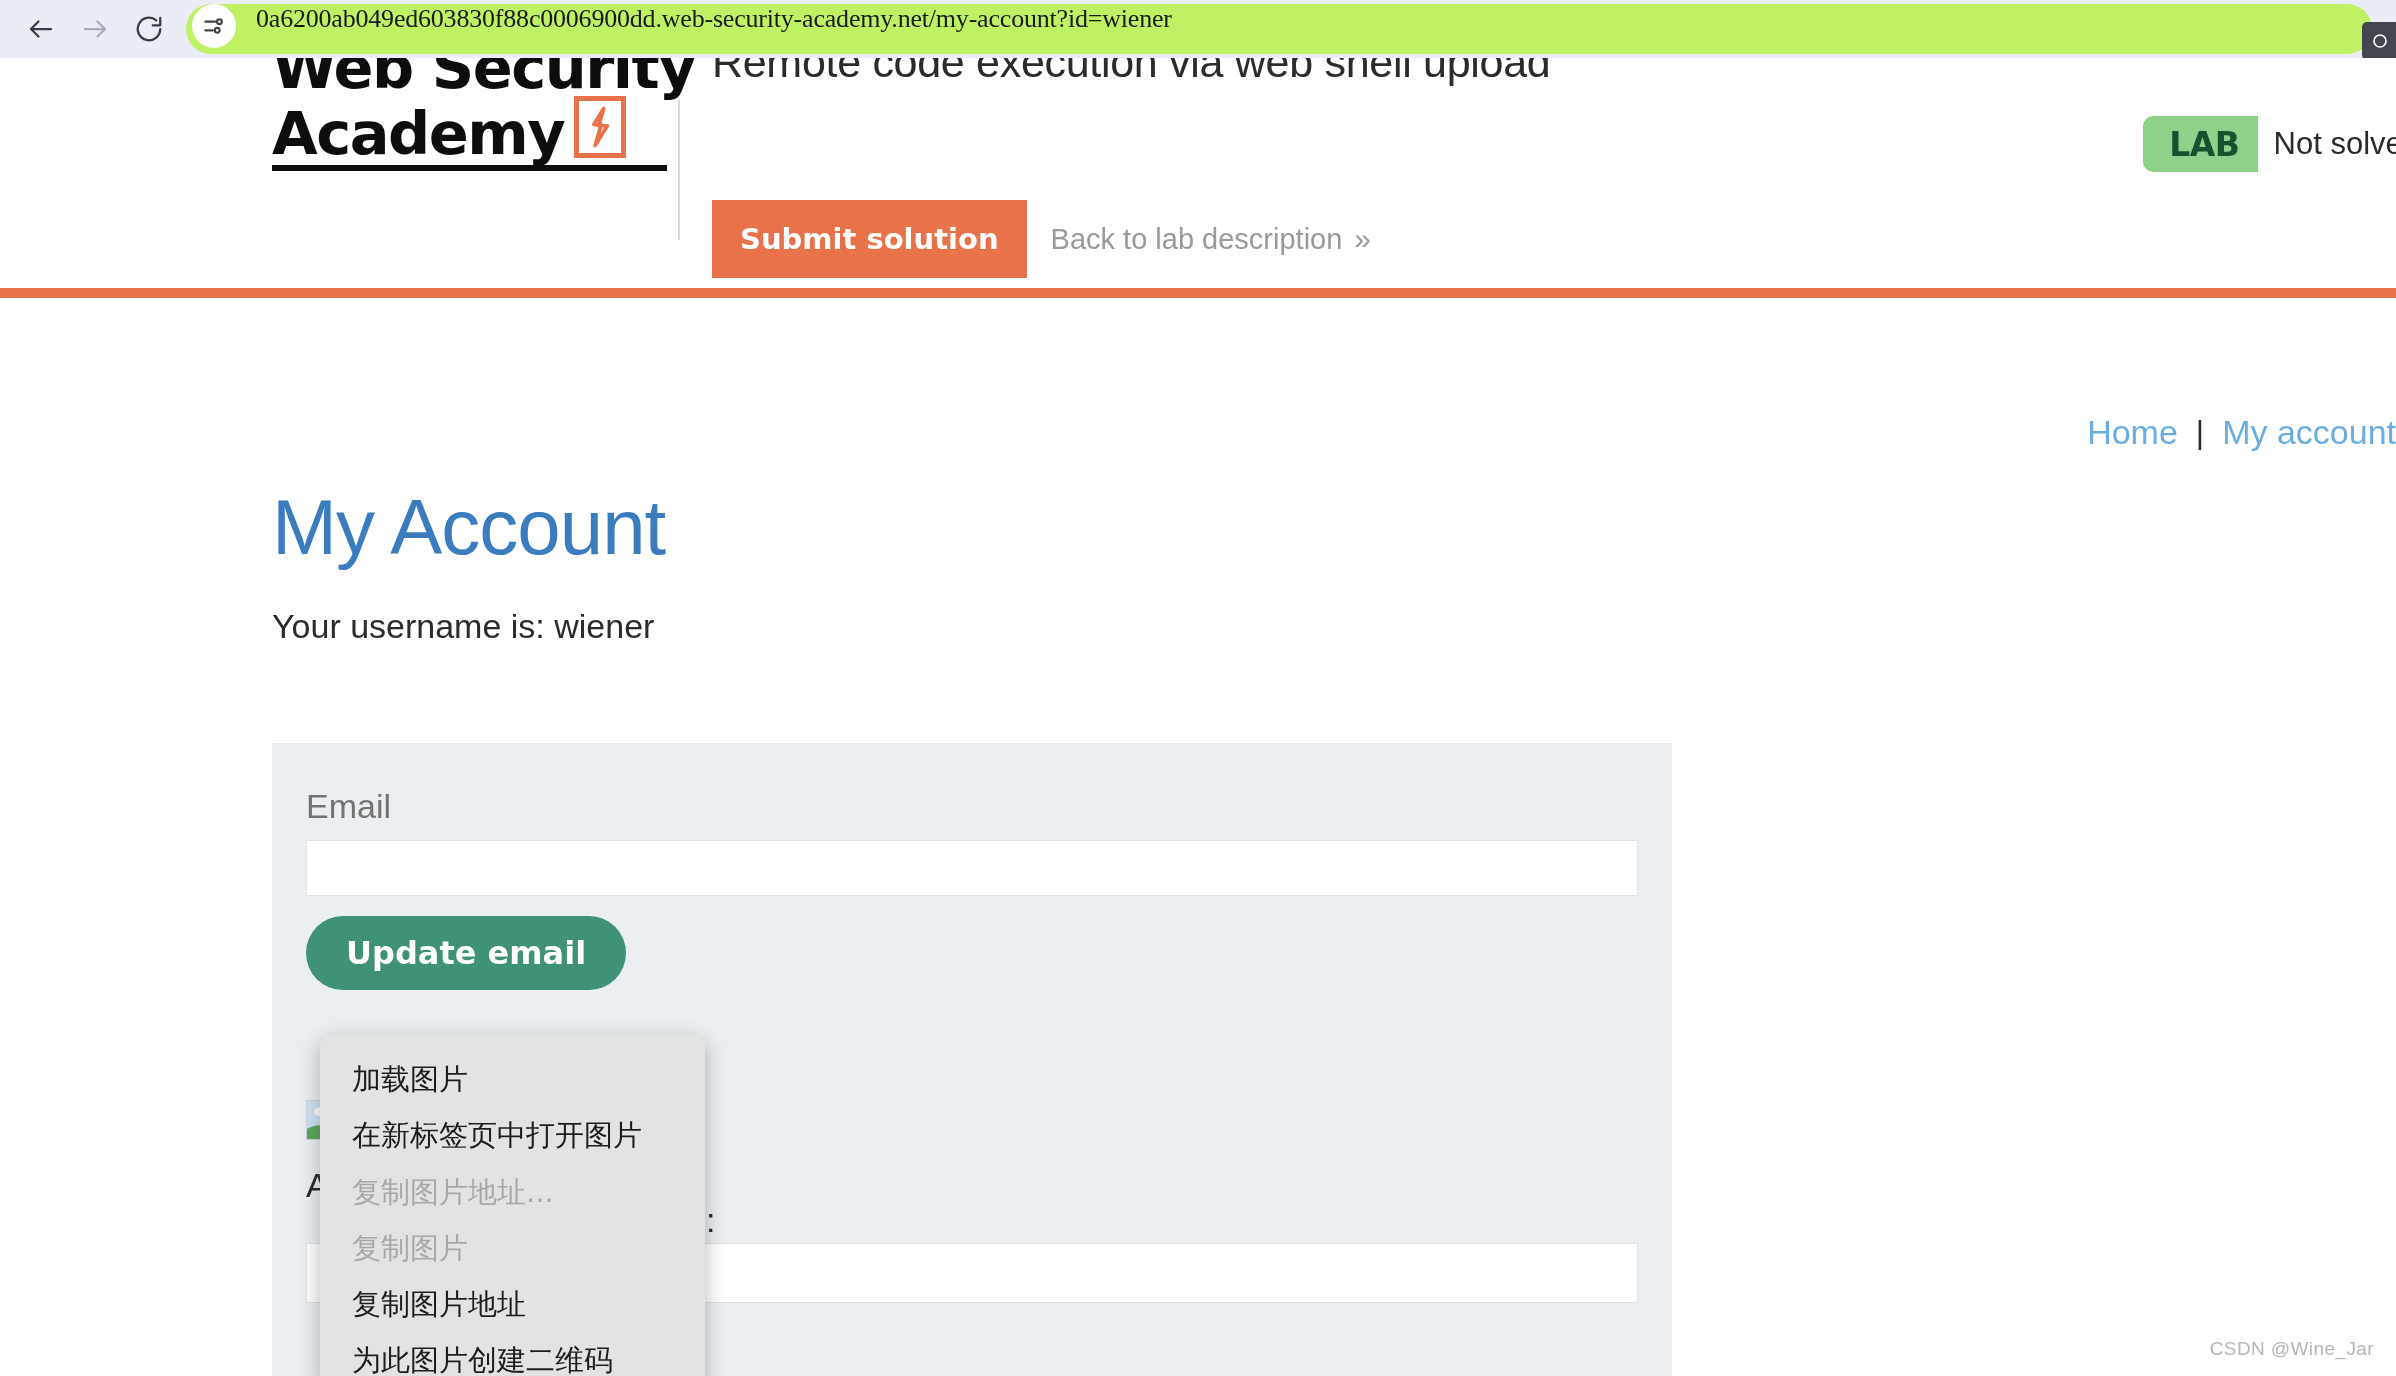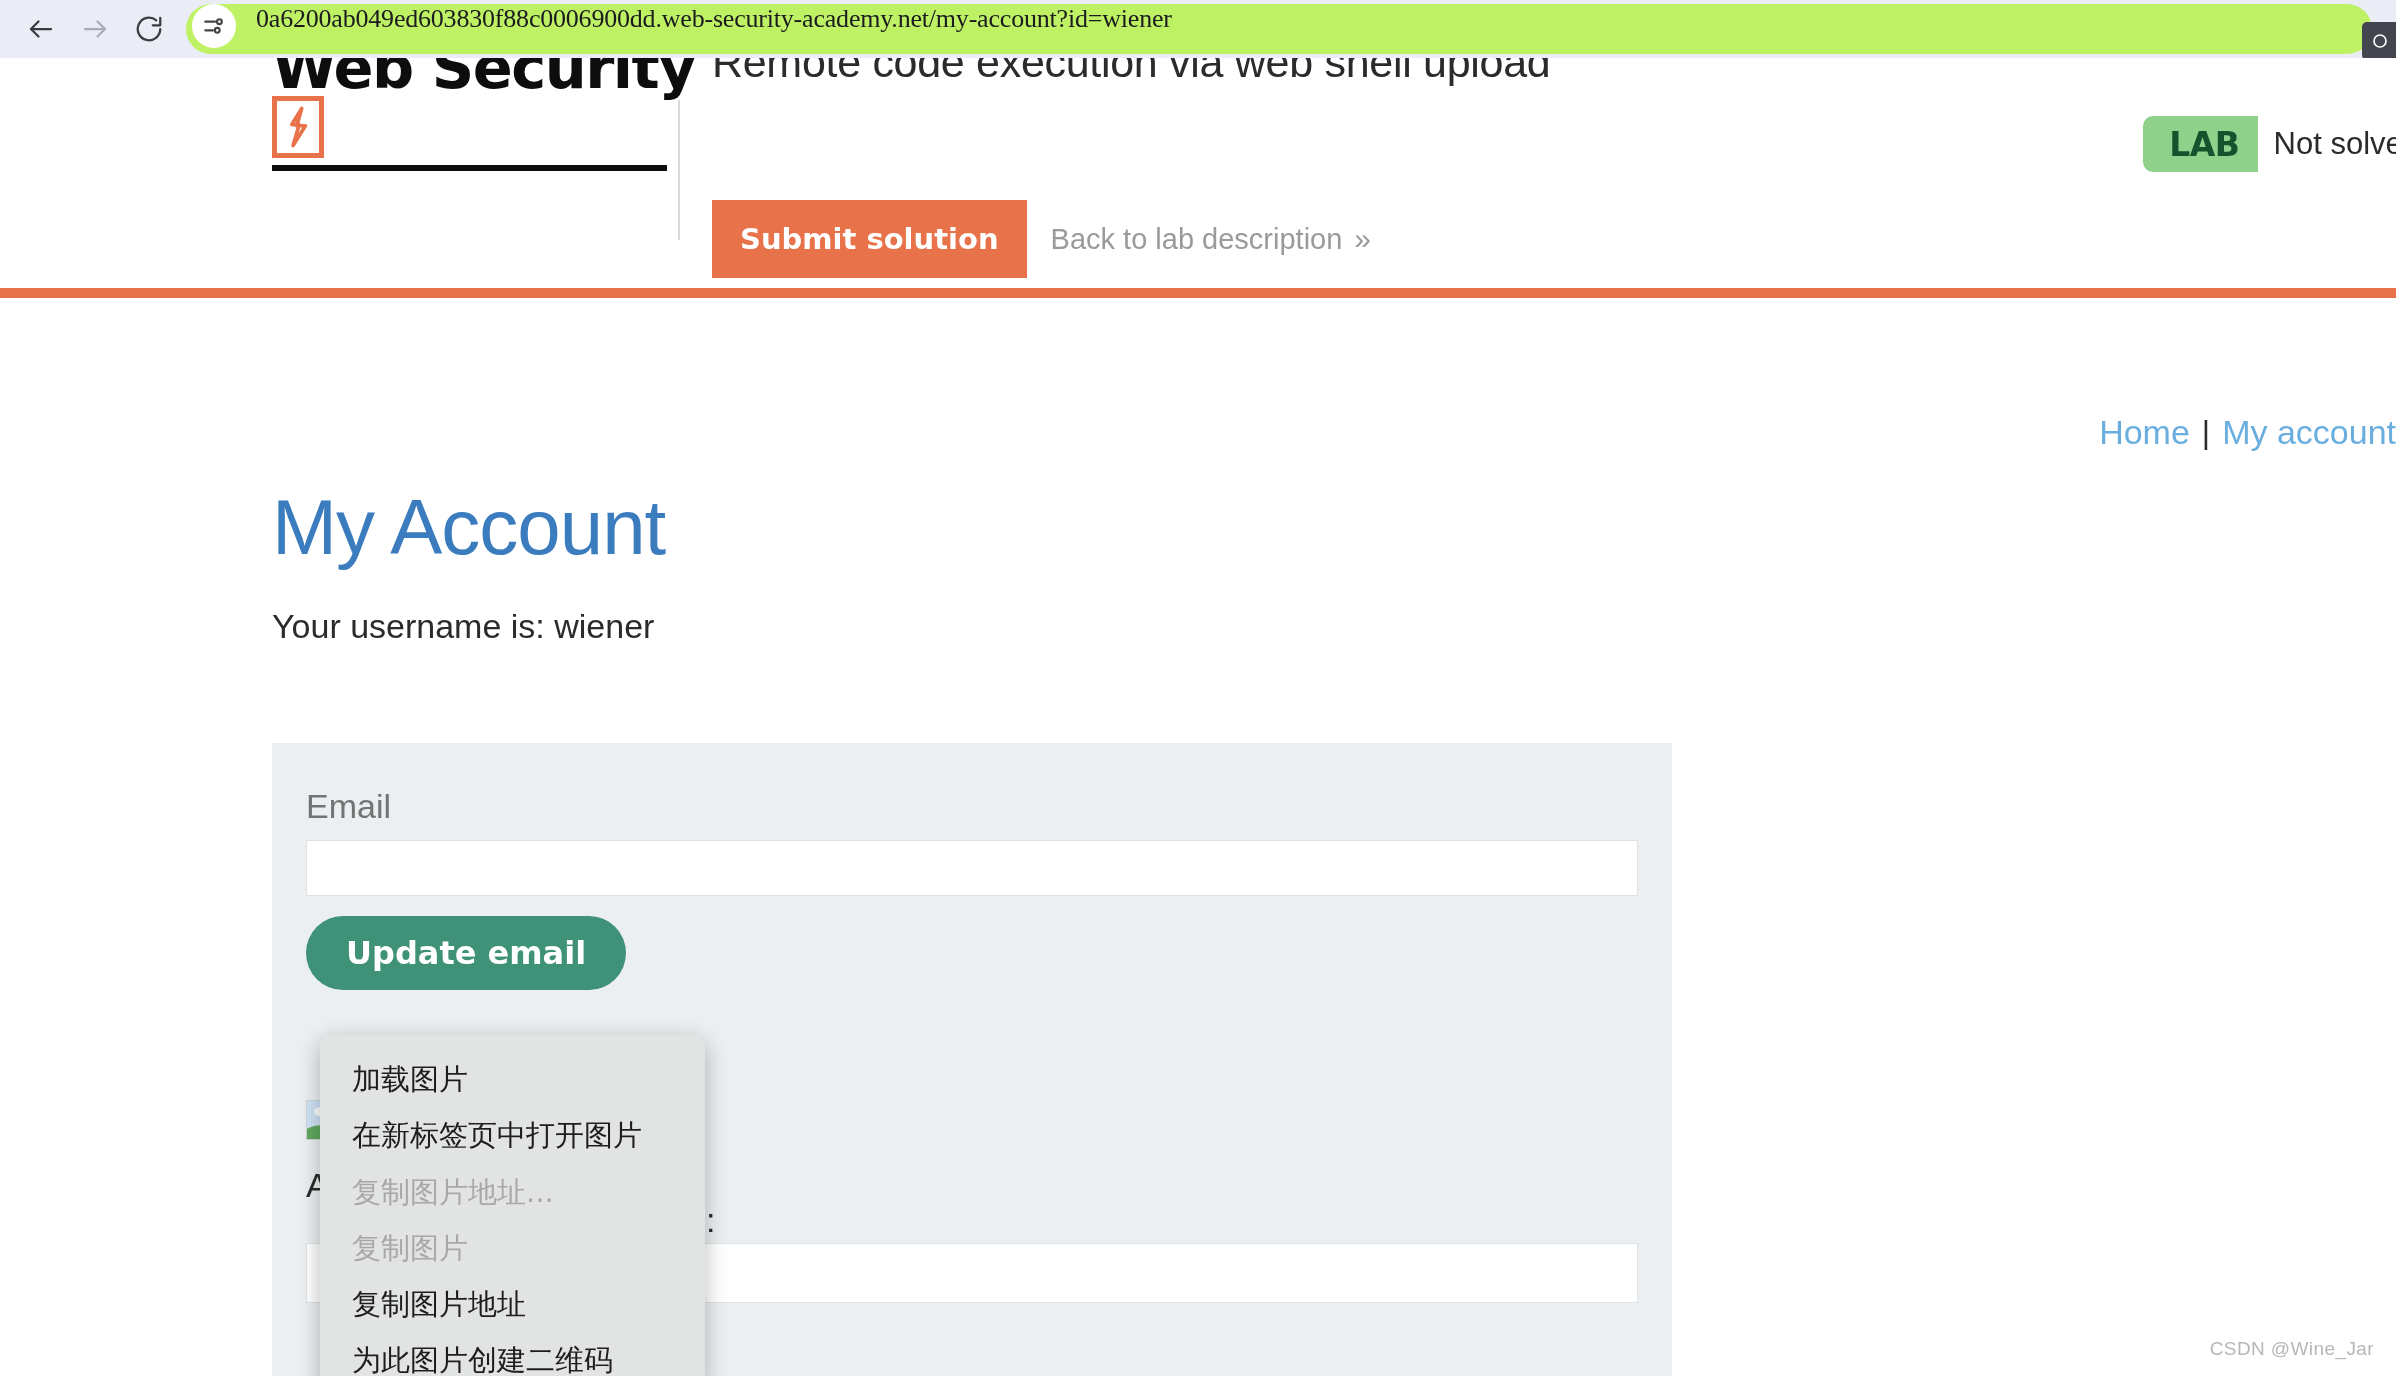--- a/index.html
+++ b/index.html
@@ -173,21 +173,21 @@
     position: absolute;
     left: 0; top: 230px;
     width: 2396px; height: 10px;
     background: #e8734a;
   }
 
   
   .breadcrumb {
     position: absolute;
     right: 0; top: 355px;
-    display: flex; align-items: center; gap: 12px;
+    display: flex; align-items: center; gap: 18px;
     font-size: 34px;
   }
   .breadcrumb a { color: #6aaee0; text-decoration: none; white-space: nowrap; }
   .breadcrumb .sep { color: #2b2b2b; font-size: 32px; }
 
   
   .content { position: absolute; left: 272px; top: 430px; width: 1400px; }
   .page-title {
     font-size: 78px;
     color: #3b7cbf;
@@ -364,20 +364,21 @@
   </div>
 </div>
 
 <div class="page-area">
 
   <div class="academy-header">
 
     <div class="logo-block">
       <div class="logo-line1">Web Security</div>
       <div class="logo-line2">
+        <span>Academy</span>
         <span class="logo-bolt">
           <svg width="26" height="42" viewBox="0 0 20 34" fill="none" stroke="#e8734a" stroke-width="3" stroke-linejoin="round">
             <path d="M13 2 L5 15 L11 15 L6 32 L16 16 L9 16 Z"></path>
           </svg>
         </span>
       </div>
       <div class="logo-underline"></div>
     </div>
 
     <div class="header-divider"></div>

